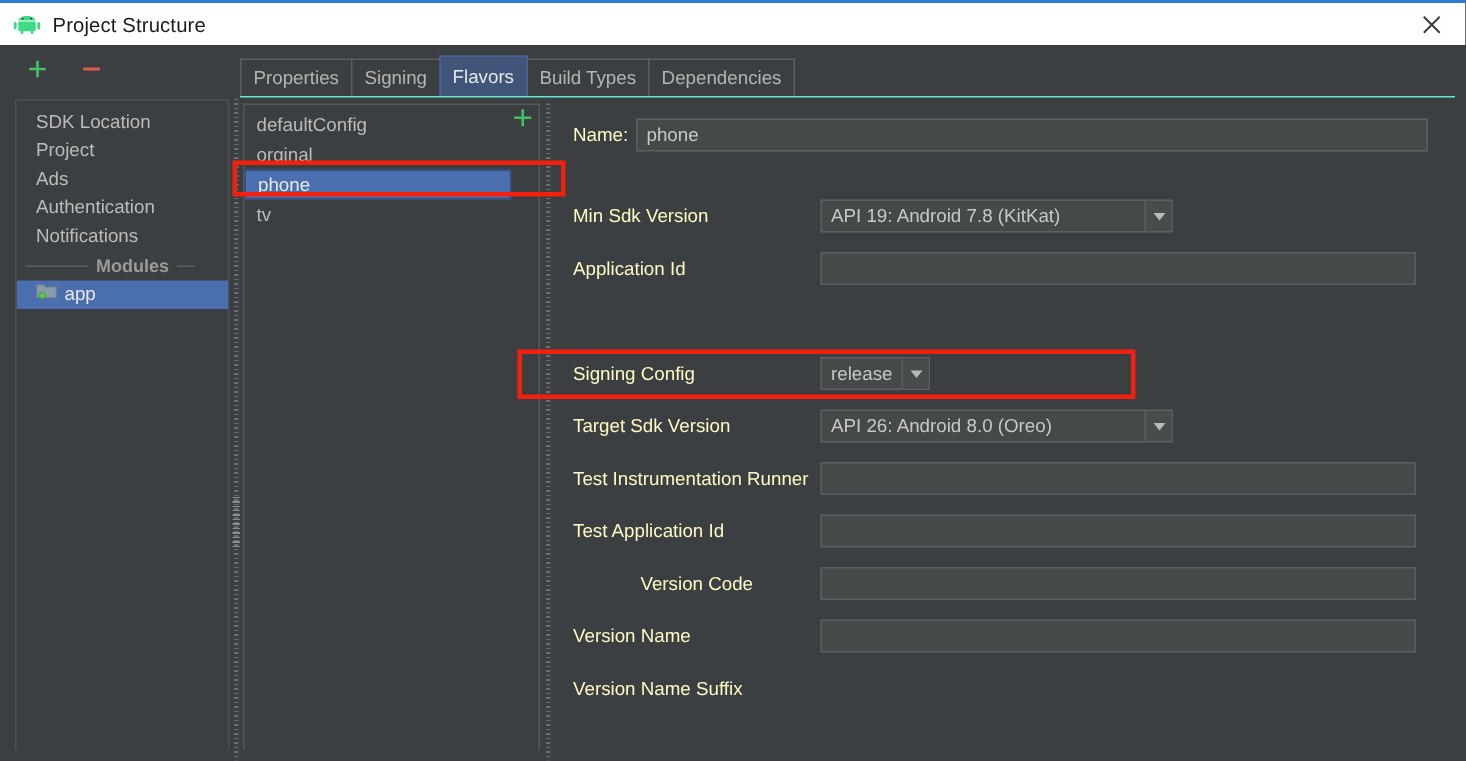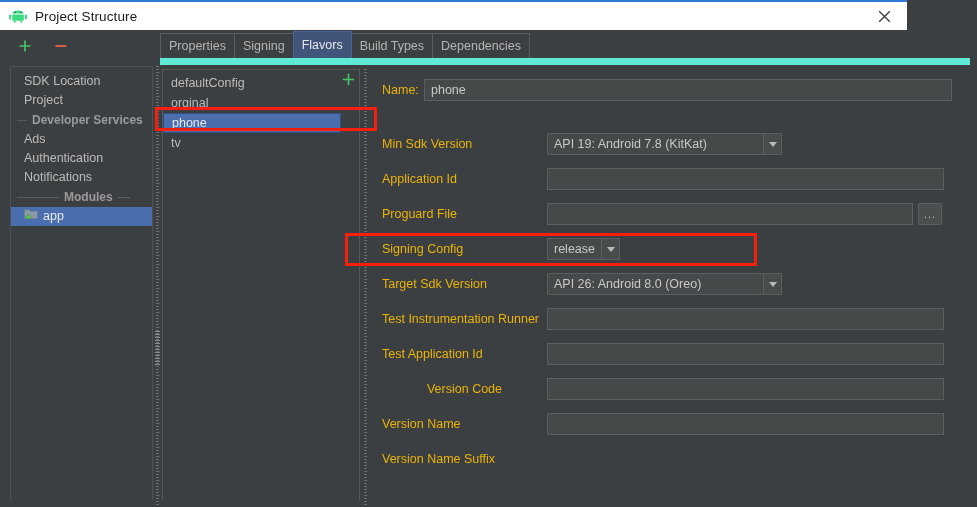--- a/index.html
+++ b/index.html
@@ -12,21 +12,21 @@
   }
   #app {
     position: relative;
     width: 977px; height: 507px;
     background: #3c3f41;
   }
 
   
   .titlebar {
     position: absolute; left: 0; top: 0;
-    width: 907px; height: 30px;
+    width: 977px; height: 30px;
     background: #ffffff;
     border-top: 2px solid #2d7bd4;
     display: flex; align-items: center;
   }
   .title-icon {
     margin-left: 9px; margin-right: 8px;
     width: 18px; height: 14px;
     display: inline-flex; align-items: center; justify-content: center;
   }
   .title-text {
@@ -94,21 +94,21 @@
   }
   .nav-group .gl.left { width: 10px; margin-right: 5px; }
   .nav-group .gl.right { flex: 1 1 auto; margin-left: 5px; }
   .nav-group.modules .gl.left { width: 42px; }
   .nav-group.modules .gl.right { width: 12px; flex: 0 0 auto; }
 
   
   .tabstrip {
     position: absolute; left: 160px; top: 38px;
     width: 810px; height: 27px;
-    border-bottom: 7px solid #5eead4;
+    border-bottom: 1px solid #5eead4;
     display: flex; align-items: flex-end;
   }
   .tab {
     height: 25px; line-height: 24px;
     padding: 0 8px;
     font-size: 12.5px;
     color: #b4b4b4;
     background: #3c3f41;
     border: 1px solid #5b5e60;
     border-bottom: none;
@@ -186,21 +186,21 @@
     overflow: hidden;
   }
   .row {
     position: absolute;
     left: 0;
     height: 22px;
     display: flex; align-items: center;
   }
   .lbl {
     font-size: 12.5px;
-    color: #eab308;
+    color: #fef9c3;
     white-space: nowrap;
   }
   .field {
     background: #45494a;
     border: 1px solid #5c5f61;
     height: 22px;
     color: #c8c8c8;
     font-size: 12.5px;
     line-height: 20px;
     padding: 0 6px;
@@ -298,25 +298,20 @@
     </div>
   </div>
 
   <div class="sidebar">
     <div class="nav-item" style="margin-top:5px;">
       <span>SDK Location</span>
     </div>
     <div class="nav-item">
       <span>Project</span>
     </div>
-    <div class="nav-group">
-      <span class="gl left"></span>
-      <span>Developer Services</span>
-      <span class="gl right"></span>
-    </div>
     <div class="nav-item">
       <span>Ads</span>
     </div>
     <div class="nav-item">
       <span>Authentication</span>
     </div>
     <div class="nav-item">
       <span>Notifications</span>
     </div>
     <div class="nav-group modules">
@@ -401,27 +396,20 @@
             <i></i>
           </span>
       </div>
     </div>
 
     <div class="row" style="top:99px; width:592px;">
       <span class="lbl" style="width:175px; padding-left:10px;">Application Id</span>
       <input class="field" type="text" style="width: 397px;" value="">
     </div>
 
-    <div class="row" style="top:134px; width:592px;">
-      <span class="lbl" style="width:175px; padding-left:10px;">Proguard File</span>
-      <input class="field" type="text" style="width: 366px;" value="">
-      <div class="browse-btn" style="margin-left:5px;">
-        <span>...</span>
-      </div>
-    </div>
 
     <div class="row" style="top:169px; width:592px;">
       <span class="lbl" style="width:175px; padding-left:10px;">Signing Config</span>
       <div class="combo" style="width:73px;">
         <span class="ctext">release</span>
         <span class="carrow">
             <i></i>
           </span>
       </div>
     </div>

